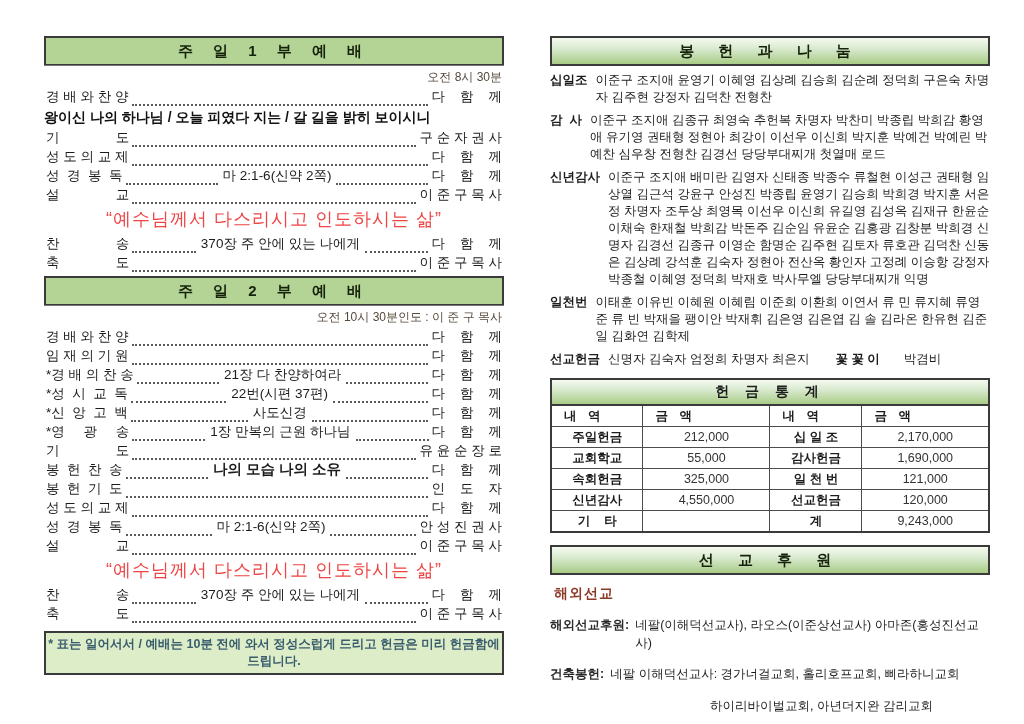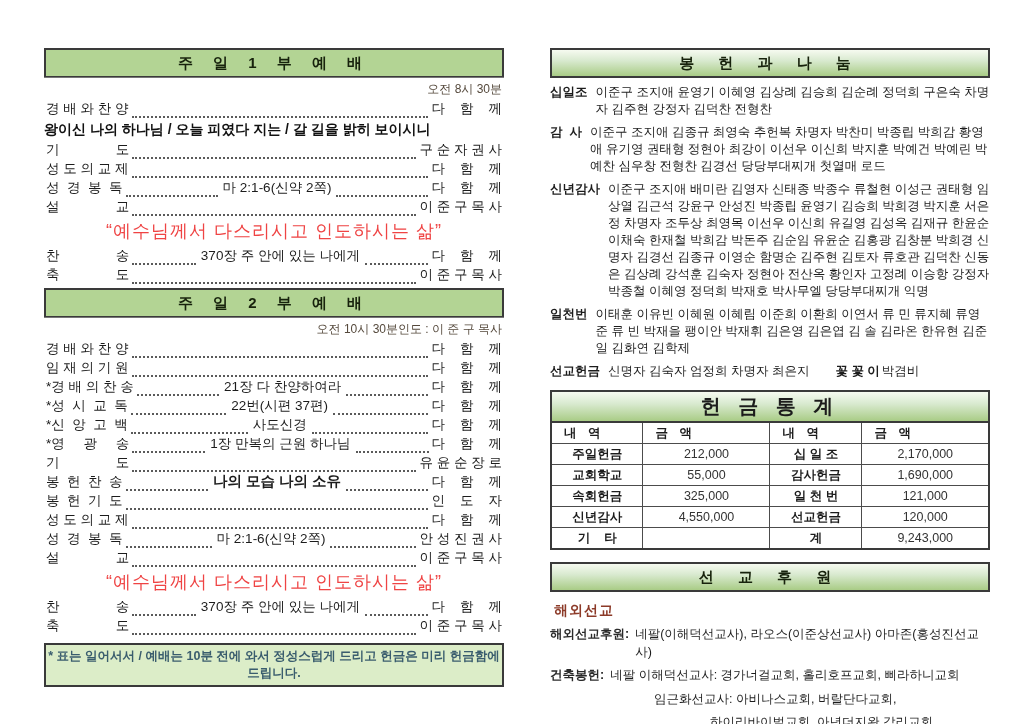--- a/index.html
+++ b/index.html
@@ -1,21 +1,21 @@
 <!DOCTYPE html>
 <html><head>
 <meta charset="utf-8">
 <style>
   html,body{margin:0;padding:0;}
   body{
     width:1024px;height:724px;position:relative;background:#ffffff;
     font-family:"Liberation Sans","DejaVu Sans",sans-serif;color:#1c1c1c;
     overflow:hidden;
   }
-  .page{position:absolute;top:48px;}
+  .page{position:absolute;top:36px;}
   .page-left{left:44px;width:460px;}
   .page-right{left:550px;width:440px;}
 
   
   .bar{
     border:2px solid #3a3a3a;background:#b3d494;
     text-align:center;font-weight:bold;font-size:15px;letter-spacing:8px;
     padding:4px 0 3px 0;color:#17220c;
   }
   .bar.grad{
@@ -37,38 +37,38 @@
   .note{
     margin-top:8px;border:2px solid #3a3a3a;background:#dcedc8;color:#3a5d6e;
     font-size:12.5px;font-weight:bold;text-align:center;padding:3px 2px;
   }
 
   
   .off{display:flex;font-size:12.5px;line-height:17px;margin-top:6px;}
   .off-label{font-weight:bold;white-space:pre;flex:none;margin-right:8px;}
   .off-text{flex:1;}
   .flower-label{font-weight:bold;white-space:pre;margin-left:26px;}
-  .flower-name{margin-left:2px;text-align:right;}
+  .flower-name{margin-left:24px;text-align:right;}
 
   
   table.stats{width:100%;border-collapse:collapse;margin-top:10px;}
   table.stats td{border:1px solid #4c4c4c;font-size:12.5px;padding:1px 6px;height:18px;}
   table.stats .t-title{
     background:linear-gradient(to bottom,#f6faf0 0%,#d9ead0 40%,#a9cc86 100%);
-    font-weight:bold;font-size:20px;text-align:center;letter-spacing:6px;
+    font-weight:bold;font-size:14px;text-align:center;letter-spacing:6px;
     border:2px solid #3a3a3a;height:22px;
   }
   table.stats .lab{font-weight:bold;text-align:center;white-space:pre;width:21%;}
   table.stats .amt{text-align:center;width:29%;color:#333;}
   table.stats .hd{font-weight:bold;text-align:left;letter-spacing:4px;padding-left:12px;}
   table.stats{border:2px solid #3a3a3a;}
 
   
   .m-sub{color:#8c3a28;font-weight:bold;font-size:14px;margin:10px 0 4px 4px;letter-spacing:1px;}
-  .m-line{display:flex;font-size:12.5px;line-height:17.5px;margin-top:6px;}
+  .m-line{display:flex;font-size:12.5px;line-height:17.5px;margin-top:14px;}
   .m-label{font-weight:bold;white-space:pre;flex:none;margin-right:6px;color:#2a2a2a;}
   .m-text{flex:1;}
   .ind1{padding-left:104px;}
   .ind2{padding-left:160px;}
   .ind3{padding-left:50px;}
 </style>
 </head>
 <body>
 
 <div class="page page-left">
@@ -296,23 +296,20 @@
 
   <div class="m-sub">해외선교</div>
   <div class="m-line">
     <span class="m-label">해외선교후원:</span>
     <span class="m-text">네팔(이해덕선교사), 라오스(이준상선교사) 아마존(홍성진선교사)</span>
   </div>
   <div class="m-line">
     <span class="m-label">건축봉헌:</span>
     <span class="m-text">네팔 이해덕선교사: 경가너걸교회, 홀리호프교회, 삐라하니교회</span>
   </div>
-  <div class="m-line ind1">
-    <span class="m-text">임근화선교사: 아비나스교회, 버랄단다교회,</span>
-  </div>
   <div class="m-line ind2">
     <span class="m-text">하이리바이벌교회, 아년더지완 감리교회</span>
   </div>
   <div class="m-line ind3">
     <span class="m-label">필리핀</span>
     <span class="m-text">임을재 선교사: 캠프 티니오 시온교회</span>
   </div>
 
 </div>
 

